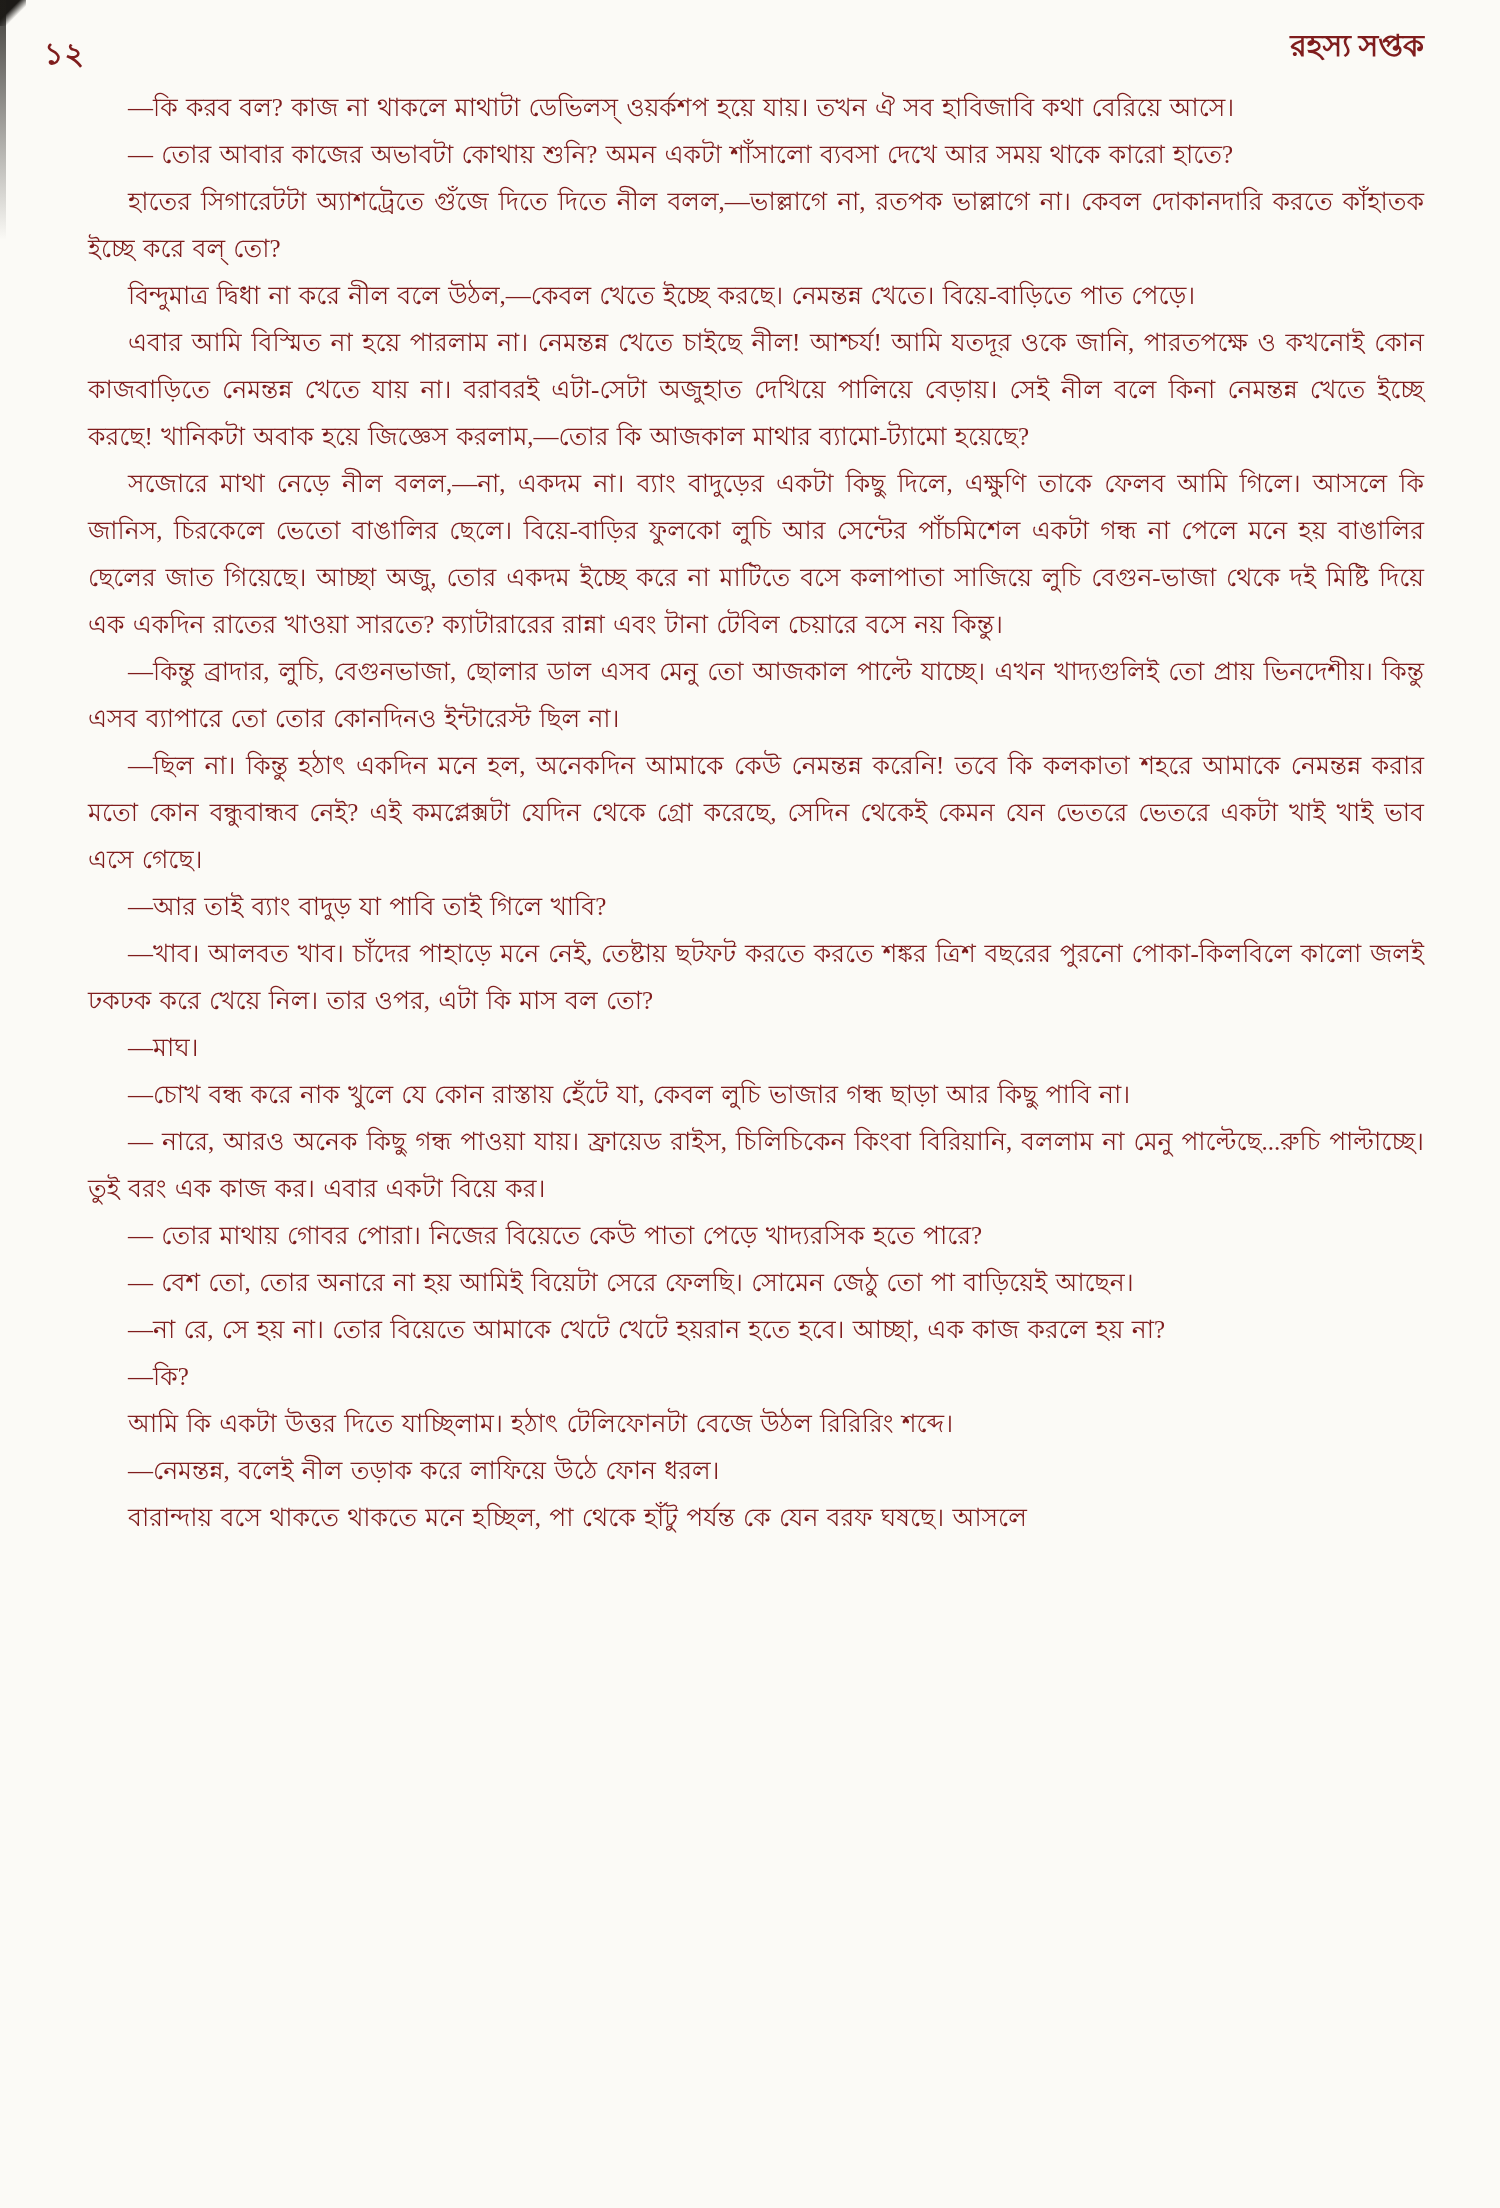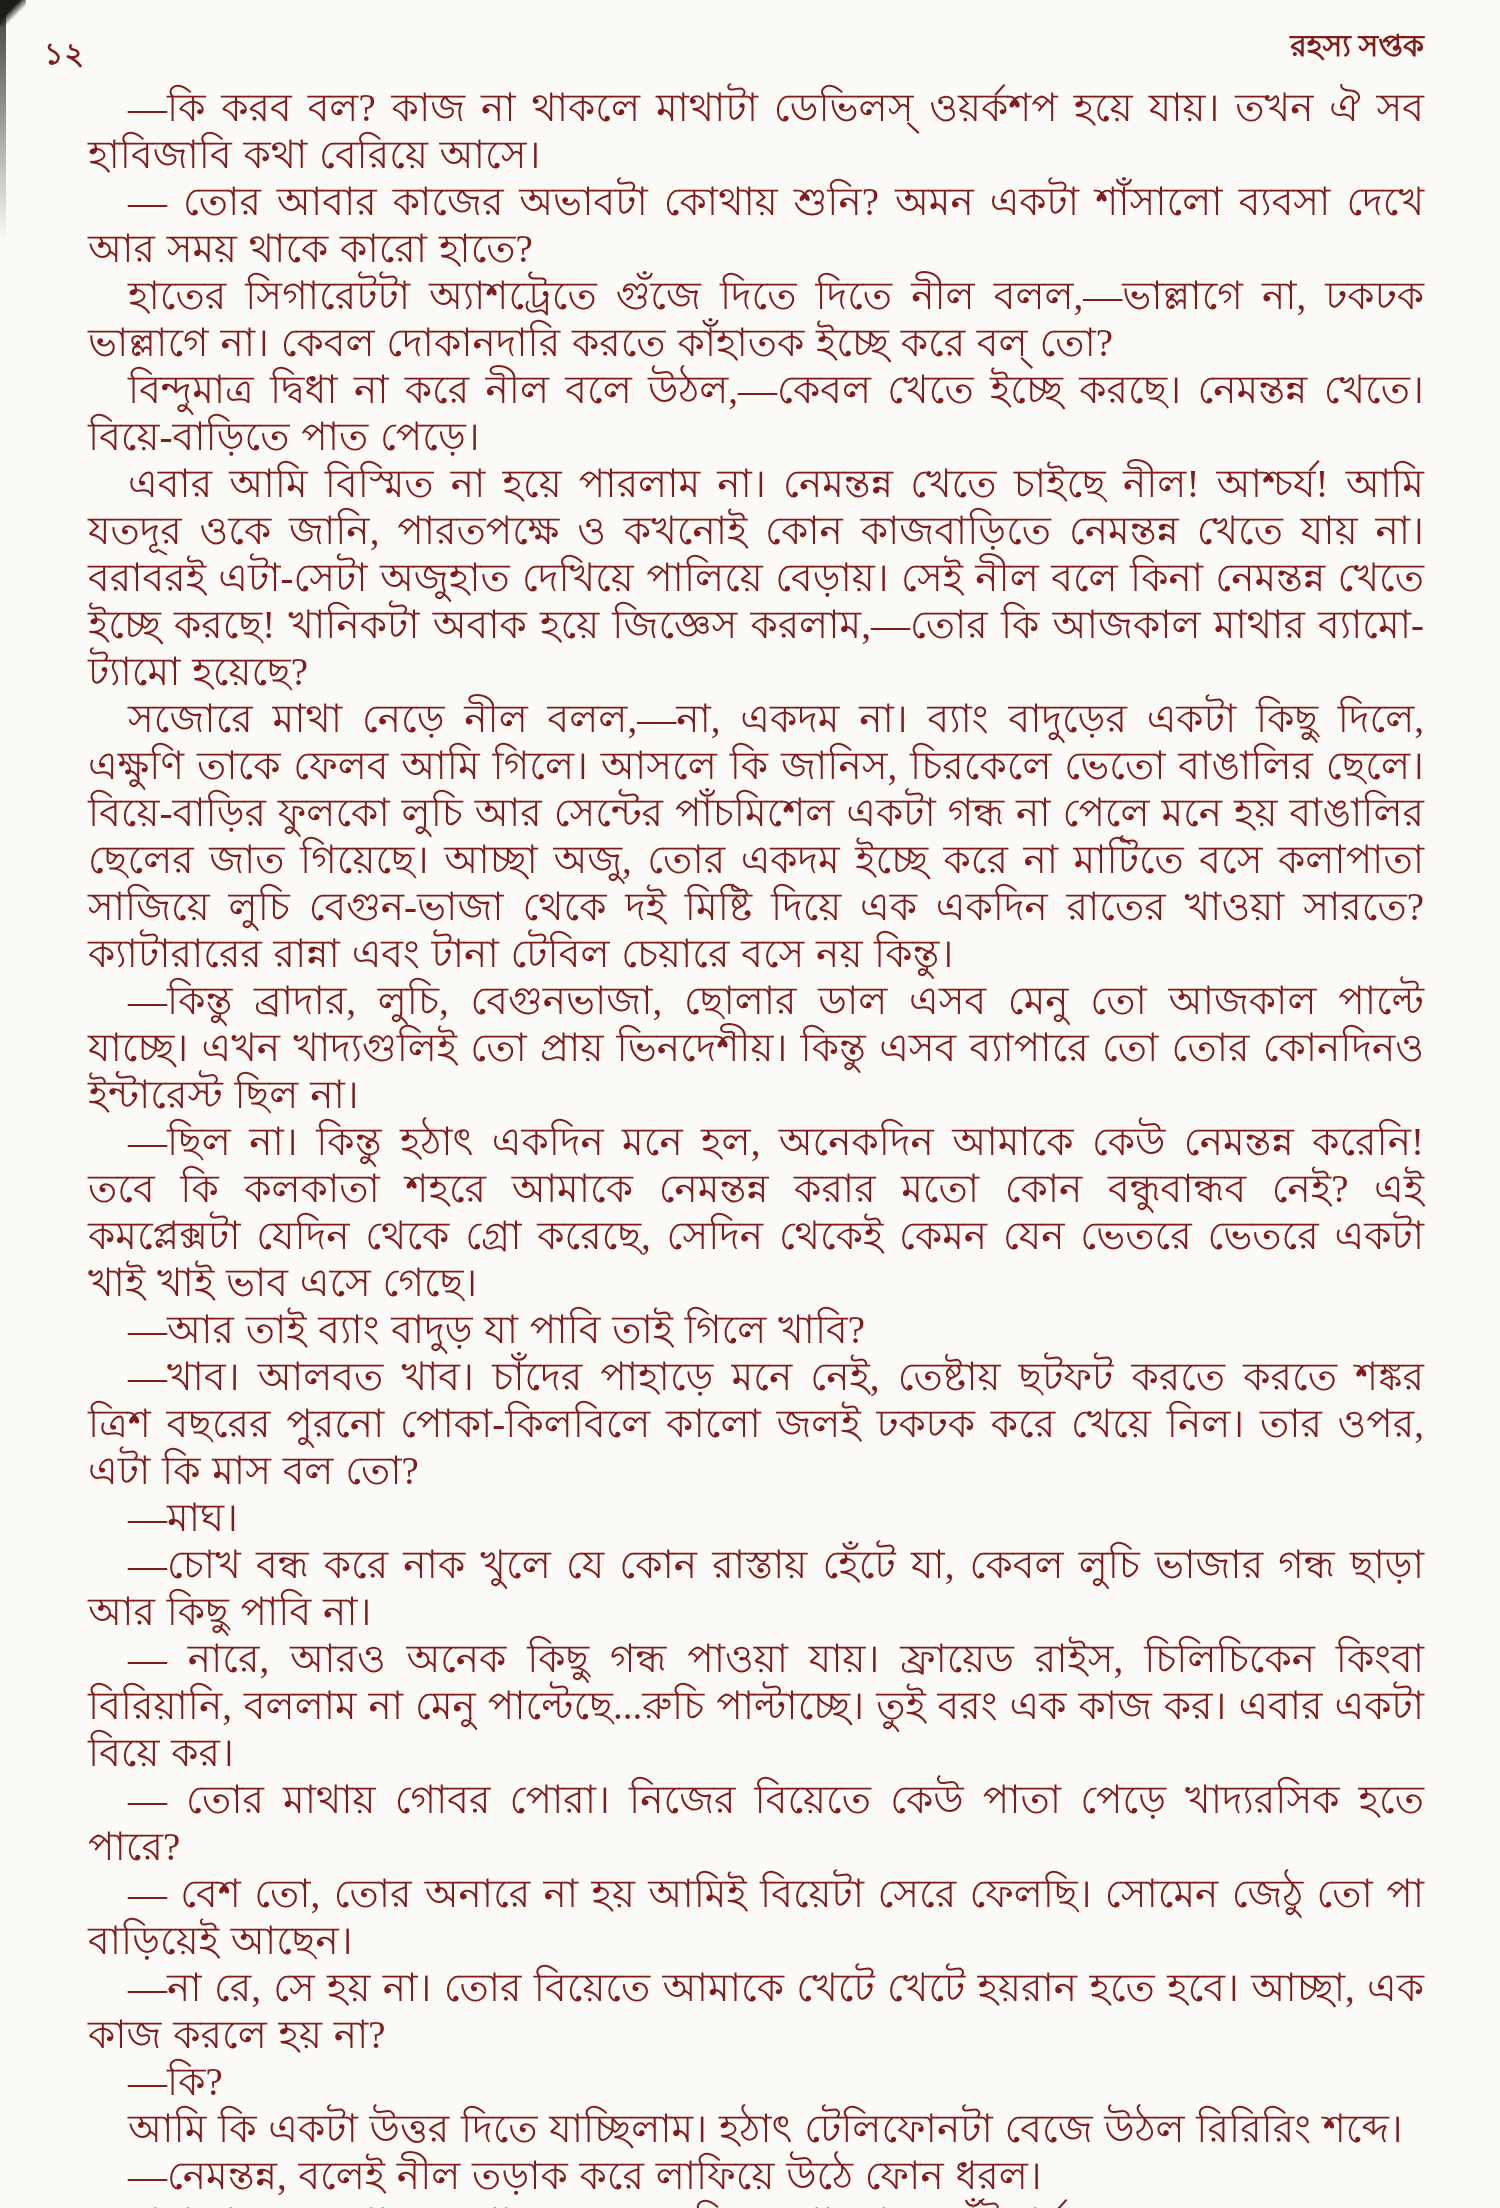--- a/index.html
+++ b/index.html
@@ -52,21 +52,21 @@
     text-align: right;
     font-size: 30px;
     font-weight: 600;
     padding-top: 6px;
   }
   .body-text {
     margin-top: 10px;
   }
   .body-text p {
     margin: 0;
-    font-size: 39px;
+    font-size: 25px;
     font-weight: 500;
     line-height: 47px;
     text-align: justify;
     text-indent: 40px;
     word-spacing: 2px;
   }
 </style>
 </head>
 <body>
 
@@ -75,21 +75,21 @@
   <div class="scan-edge"></div>
 
   <div class="header-row">
     <span class="page-number">১২</span>
     <div class="page-title">রহস্য সপ্তক</div>
   </div>
 
   <div class="body-text">
     <p>—কি করব বল? কাজ না থাকলে মাথাটা ডেভিলস্‌ ওয়র্কশপ হয়ে যায়। তখন ঐ সব হাবিজাবি কথা বেরিয়ে আসে।</p>
     <p>— তোর আবার কাজের অভাবটা কোথায় শুনি? অমন একটা শাঁসালো ব্যবসা দেখে আর সময় থাকে কারো হাতে?</p>
-    <p>হাতের সিগারেটটা অ্যাশট্রেতে গুঁজে দিতে দিতে নীল বলল,—ভাল্লাগে না, ঢকঢক ভাল্লাগে না। কেবল দোকানদারি করতে কাঁহাতক ইচ্ছে করে বল্‌ তো?</p>
+    <p>হাতের সিগারেটটা অ্যাশট্রেতে গুঁজে দিতে দিতে নীল বলল,—ভাল্লাগে না, রতপক ভাল্লাগে না। কেবল দোকানদারি করতে কাঁহাতক ইচ্ছে করে বল্‌ তো?</p>
     <p>বিন্দুমাত্র দ্বিধা না করে নীল বলে উঠল,—কেবল খেতে ইচ্ছে করছে। নেমন্তন্ন খেতে। বিয়ে-বাড়িতে পাত পেড়ে।</p>
     <p>এবার আমি বিস্মিত না হয়ে পারলাম না। নেমন্তন্ন খেতে চাইছে নীল! আশ্চর্য! আমি যতদূর ওকে জানি, পারতপক্ষে ও কখনোই কোন কাজবাড়িতে নেমন্তন্ন খেতে যায় না। বরাবরই এটা-সেটা অজুহাত দেখিয়ে পালিয়ে বেড়ায়। সেই নীল বলে কিনা নেমন্তন্ন খেতে ইচ্ছে করছে! খানিকটা অবাক হয়ে জিজ্ঞেস করলাম,—তোর কি আজকাল মাথার ব্যামো-ট্যামো হয়েছে?</p>
     <p>সজোরে মাথা নেড়ে নীল বলল,—না, একদম না। ব্যাং বাদুড়ের একটা কিছু দিলে, এক্ষুণি তাকে ফেলব আমি গিলে। আসলে কি জানিস, চিরকেলে ভেতো বাঙালির ছেলে। বিয়ে-বাড়ির ফুলকো লুচি আর সেন্টের পাঁচমিশেল একটা গন্ধ না পেলে মনে হয় বাঙালির ছেলের জাত গিয়েছে। আচ্ছা অজু, তোর একদম ইচ্ছে করে না মাটিতে বসে কলাপাতা সাজিয়ে লুচি বেগুন-ভাজা থেকে দই মিষ্টি দিয়ে এক একদিন রাতের খাওয়া সারতে? ক্যাটারারের রান্না এবং টানা টেবিল চেয়ারে বসে নয় কিন্তু।</p>
     <p>—কিন্তু ব্রাদার, লুচি, বেগুনভাজা, ছোলার ডাল এসব মেনু তো আজকাল পাল্টে যাচ্ছে। এখন খাদ্যগুলিই তো প্রায় ভিনদেশীয়। কিন্তু এসব ব্যাপারে তো তোর কোনদিনও ইন্টারেস্ট ছিল না।</p>
     <p>—ছিল না। কিন্তু হঠাৎ একদিন মনে হল, অনেকদিন আমাকে কেউ নেমন্তন্ন করেনি! তবে কি কলকাতা শহরে আমাকে নেমন্তন্ন করার মতো কোন বন্ধুবান্ধব নেই? এই কমপ্লেক্সটা যেদিন থেকে গ্রো করেছে, সেদিন থেকেই কেমন যেন ভেতরে ভেতরে একটা খাই খাই ভাব এসে গেছে।</p>
     <p>—আর তাই ব্যাং বাদুড় যা পাবি তাই গিলে খাবি?</p>
     <p>—খাব। আলবত খাব। চাঁদের পাহাড়ে মনে নেই, তেষ্টায় ছটফট করতে করতে শঙ্কর ত্রিশ বছরের পুরনো পোকা-কিলবিলে কালো জলই ঢকঢক করে খেয়ে নিল। তার ওপর, এটা কি মাস বল তো?</p>
     <p>—মাঘ।</p>
     <p>—চোখ বন্ধ করে নাক খুলে যে কোন রাস্তায় হেঁটে যা, কেবল লুচি ভাজার গন্ধ ছাড়া আর কিছু পাবি না।</p>
     <p>— নারে, আরও অনেক কিছু গন্ধ পাওয়া যায়। ফ্রায়েড রাইস, চিলিচিকেন কিংবা বিরিয়ানি, বললাম না মেনু পাল্টেছে...রুচি পাল্টাচ্ছে। তুই বরং এক কাজ কর। এবার একটা বিয়ে কর।</p>

